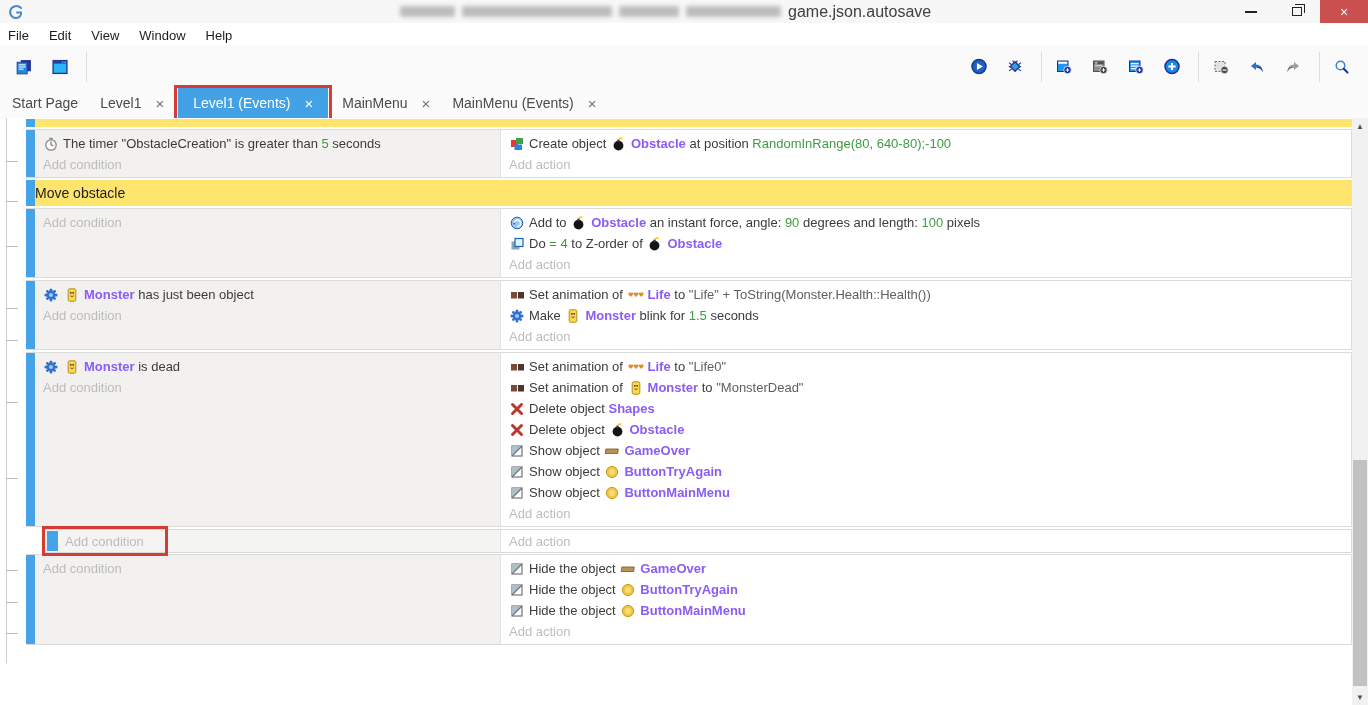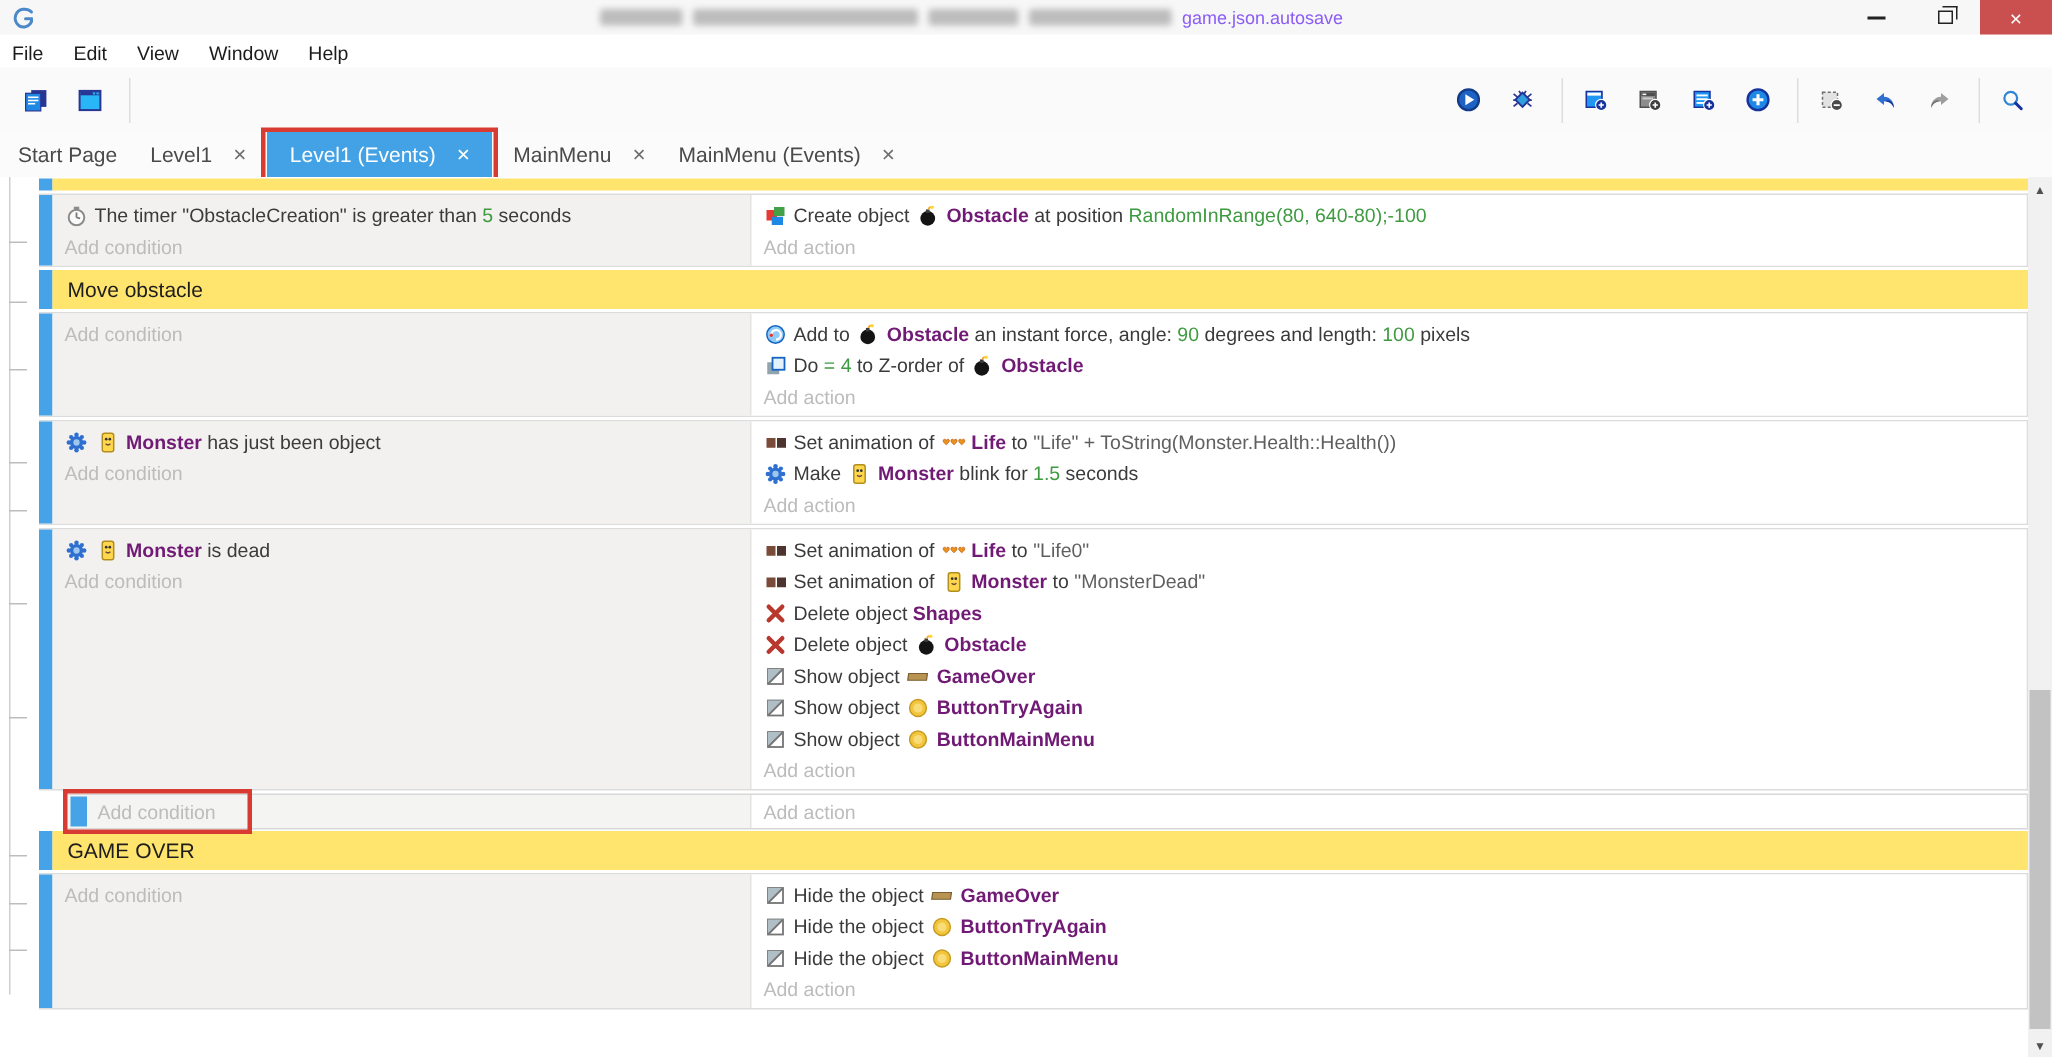--- a/index.html
+++ b/index.html
@@ -6,21 +6,21 @@
   html,body { width:1368px; height:705px; overflow:hidden; background:#fff;
     font-family:"Liberation Sans", sans-serif; }
   .window { position:relative; width:1368px; height:705px; background:#fff; overflow:hidden; }
 
   
   .titlebar { position:absolute; left:0; top:0; width:100%; height:23px; background:#f7f7f7;
     display:flex; align-items:center; }
   .app-logo { margin-left:7px; width:17px; height:17px; display:flex; align-items:center; justify-content:center; }
   .title-wrap { position:absolute; left:400px; top:0; height:23px; display:flex; align-items:center; gap:7px; }
   .redact { height:11px; background:#a9a9a9; border-radius:2px; filter:blur(2px); opacity:.75; }
-  .title-text { font-size:12px; color:#8b5cf6; }
+  .title-text { font-size:16px; color:#404040; }
   .win-controls { position:absolute; right:0; top:0; height:23px; display:flex; }
   .ctl { width:46px; height:23px; display:flex; align-items:center; justify-content:center; }
   .ctl-min-glyph { width:12px; height:2px; background:#222; display:inline-block; }
   .ctl-restore-glyph { width:10px; height:9px; border:1.5px solid #222; position:relative; display:inline-block; background:#f7f7f7;}
   .ctl-restore-glyph:before { content:""; position:absolute; left:2px; top:-4px; width:9px; height:8px; border:1.5px solid #222; border-left:none; border-bottom:none; }
   .ctl.close { background:#c9504f; color:#fff; font-size:14px; width:48px; }
 
   
   .menubar { position:absolute; left:0; top:24px; width:100%; height:22px; background:#fff;
     display:flex; align-items:center; font-size:13px; color:#1c1c1c; }
@@ -51,28 +51,28 @@
     padding-left:26px; overflow:hidden; font-size:13px; }
   .treeline-v { position:absolute; left:6px; top:118px; width:1px; height:545px; background:#cfcfcf; }
   .treetick { position:absolute; left:6px; width:12px; height:1px; background:#bdbdbd; }
 
   .erow { display:flex; align-items:stretch; margin-bottom:2px; border:1px solid #dcdcdc; border-left:none; }
   .bluebar { width:9px; background:#46a3e7; flex:none; }
   .cond { width:465px; flex:none; background:#f2f1ef; padding:3px 0 2px 8px; }
   .act  { flex:1; background:#fff; border-left:1px solid #e3e3e3; padding:3px 0 2px 8px; }
 
   .grow { display:flex; align-items:stretch; height:26px; margin-bottom:2px; }
-  .glabel { flex:1; background:#ffe46e; display:flex; align-items:center; padding-left:10px;
+  .glabel { flex:1; background:#ffe46e; display:flex; align-items:center; 
     font-size:14px; color:#1d1d1d; }
   .grow.strip { height:8px; margin-top:1px; margin-bottom:2px; }
   .grow.strip .glabel { padding:0; }
 
   .line { display:flex; align-items:center; height:21px; white-space:pre; }
   .seg-plain { color:#3b3b3b; }
-  .seg-obj   { color:#701a75; font-weight:bold; }
+  .seg-obj   { color:#8b5cf6; font-weight:bold; }
   .seg-expr  { color:#3f9b41; }
   .seg-str   { color:#5f5f5f; }
   .placeholder { color:#bcbcbc; }
   .ic { display:inline-flex; width:16px; height:14px; margin-right:4px;
     align-items:center; justify-content:center; flex:none; }
   .ic.inline { margin:0 4px 0 1px; }
   .ic svg { display:block; }
 
   .erow.empty { border:1px solid #d8d8d8; margin-left:17px; height:24px; margin-bottom:1px; margin-top:1px; }
   .cond2 { width:456px; flex:none; background:#f4f4f2; display:flex; align-items:center;
@@ -487,24 +487,20 @@
       <div class="erow empty">
         <div class="cond2">
           <div class="minibar"></div>
           <span class="placeholder">Add condition</span>
           <div class="cond-annotation"></div>
         </div>
         <div class="act2">
           <span class="placeholder">Add action</span>
         </div>
       </div>
-      <div class="grow">
-        <div class="bluebar"></div>
-        <div class="glabel">GAME OVER</div>
-      </div>
       <div class="erow">
         <div class="bluebar"></div>
         <div class="cond">
           <div class="line placeholder">Add condition</div>
         </div>
         <div class="act">
           <div class="line"><span class="ic"><svg width="14" height="14" viewBox="0 0 14 14">
                 <rect x="2" y="2" width="10" height="10" fill="#fff" stroke="#757575" stroke-width="1.2"></rect>
                 <path d="M2 2 L12 2 L2 12 Z" fill="#b0bec5"></path>
                 <path d="M12 2 L2 12" stroke="#757575" stroke-width="1.2"></path>

